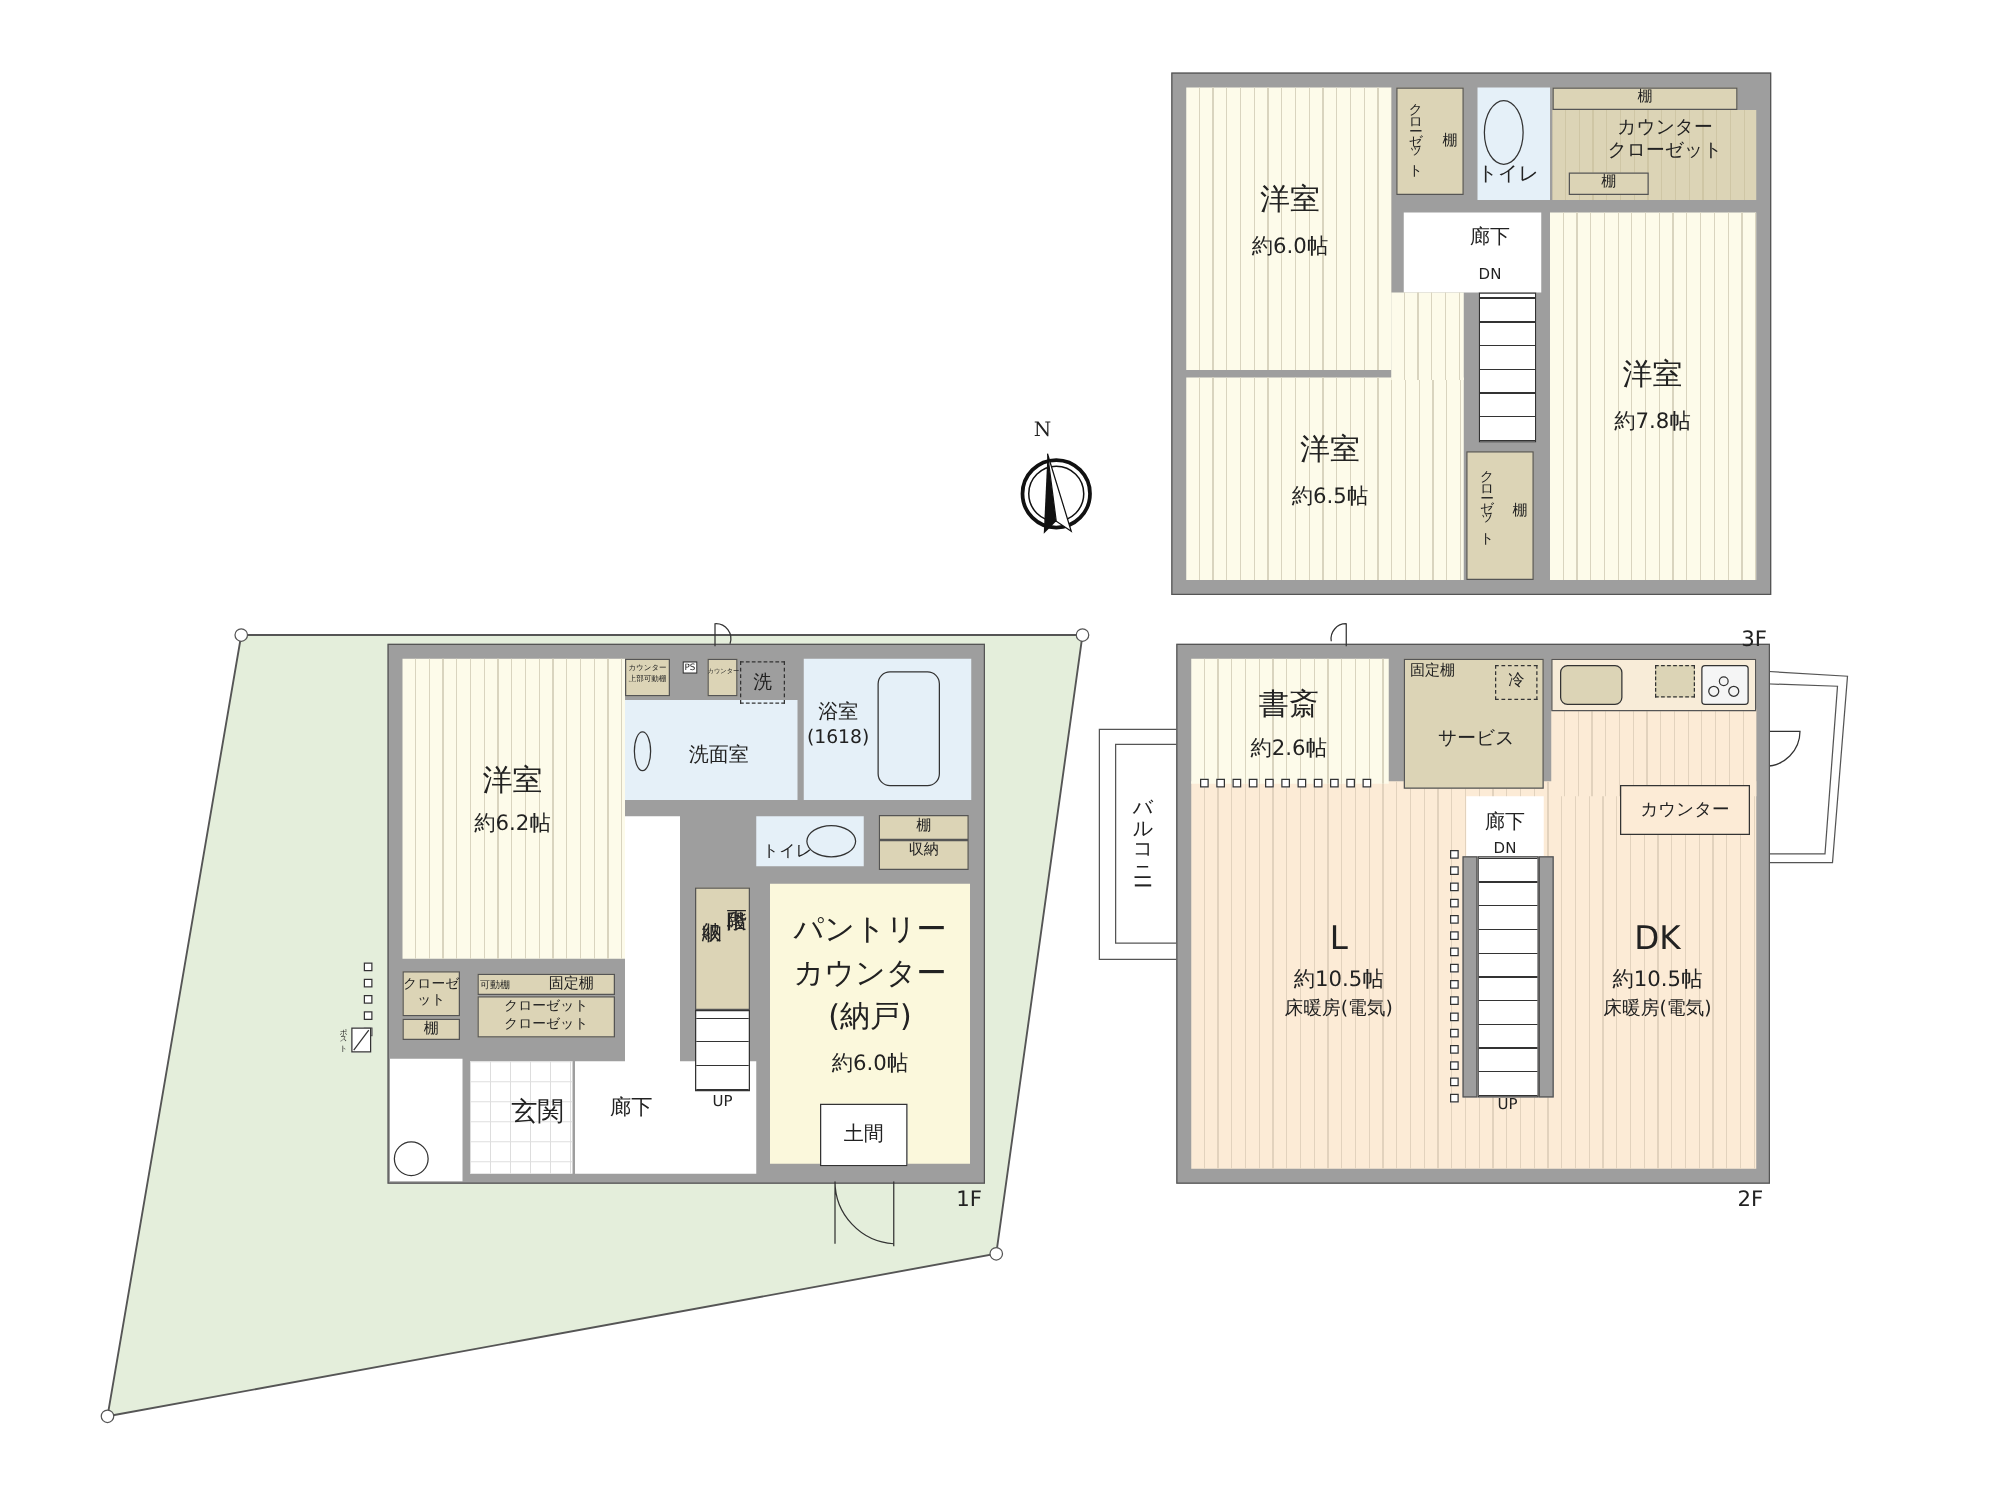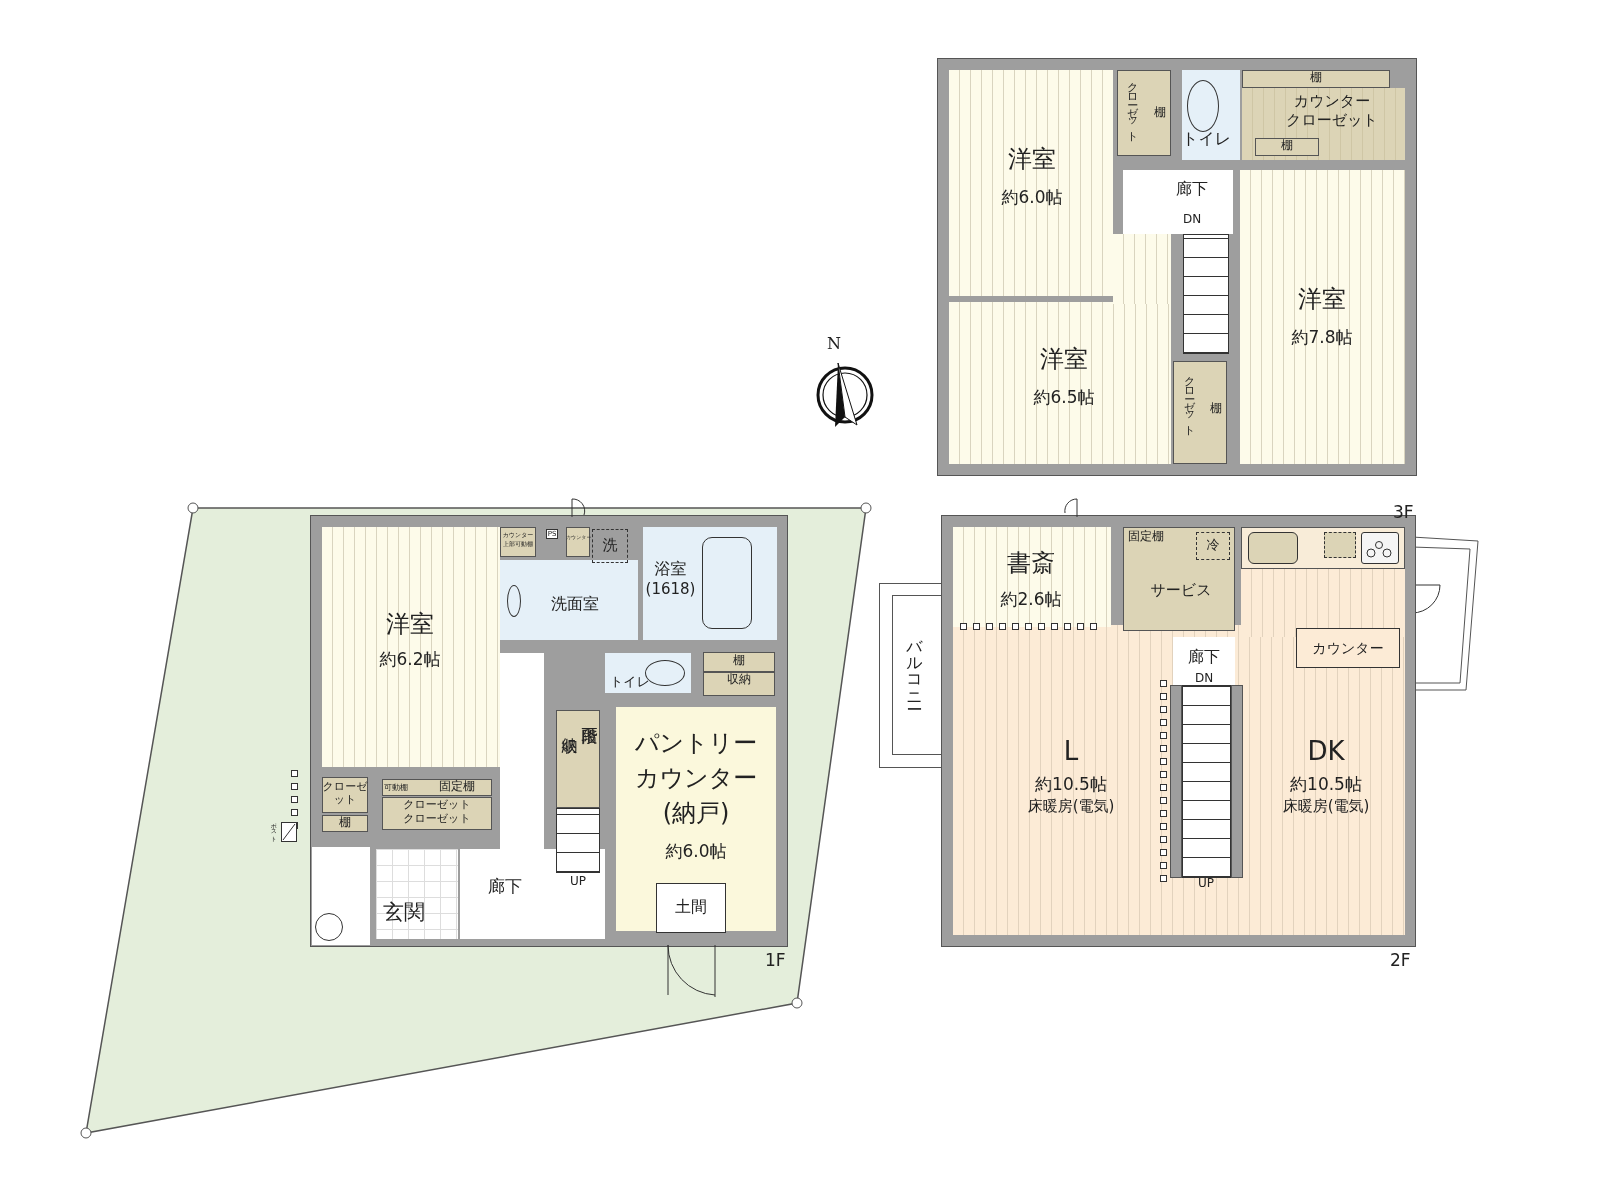--- a/index.html
+++ b/index.html
@@ -63,21 +63,21 @@
   <div class="lbl xs" style="left:74px;top:268px;width:20px;">可動棚</div>
   <div class="lbl sm" style="left:112px;top:265px;width:70px;">固定棚</div>
   <div class="room tan" style="left:72px;top:282px;width:110px;height:33px;"></div>
   <div class="lbl sm" style="left:72px;top:284px;width:110px;font-size:11px;">クローゼット</div>
   <div class="lbl sm" style="left:72px;top:298px;width:110px;font-size:11px;">クローゼット</div>
 
   <div class="room white" style="left:2px;top:332px;width:58px;height:98px;"></div>
   <div class="abs" style="left:5px;top:398px;width:26px;height:26px;border:1px solid #333;border-radius:50%;"></div>
 
   <div class="room tile" style="left:66px;top:334px;width:82px;height:90px;"></div>
-  <div class="lbl big" style="left:57px;top:362px;width:74px;font-size:21px;margin-top:23px;">玄関</div>
+  <div class="lbl big" style="left:83px;top:362px;width:74px;font-size:21px;">玄関</div>
 
   <div class="room white" style="left:150px;top:334px;width:145px;height:90px;"></div>
   <div class="room white" style="left:190px;top:138px;width:44px;height:200px;"></div>
   <div class="lbl mid" style="left:170px;top:362px;width:50px;">廊下</div>
 
   <div class="room blue" style="left:190px;top:45px;width:138px;height:80px;"></div>
   <div class="lbl mid" style="left:225px;top:80px;width:80px;font-size:16px;">洗面室</div>
   <div class="room tan" style="left:190px;top:12px;width:36px;height:30px;"></div>
   <div class="lbl xs" style="left:190px;top:17px;width:36px;font-size:6px;">カウンター</div>
   <div class="lbl xs" style="left:190px;top:26px;width:36px;font-size:6px;">上部可動棚</div>

